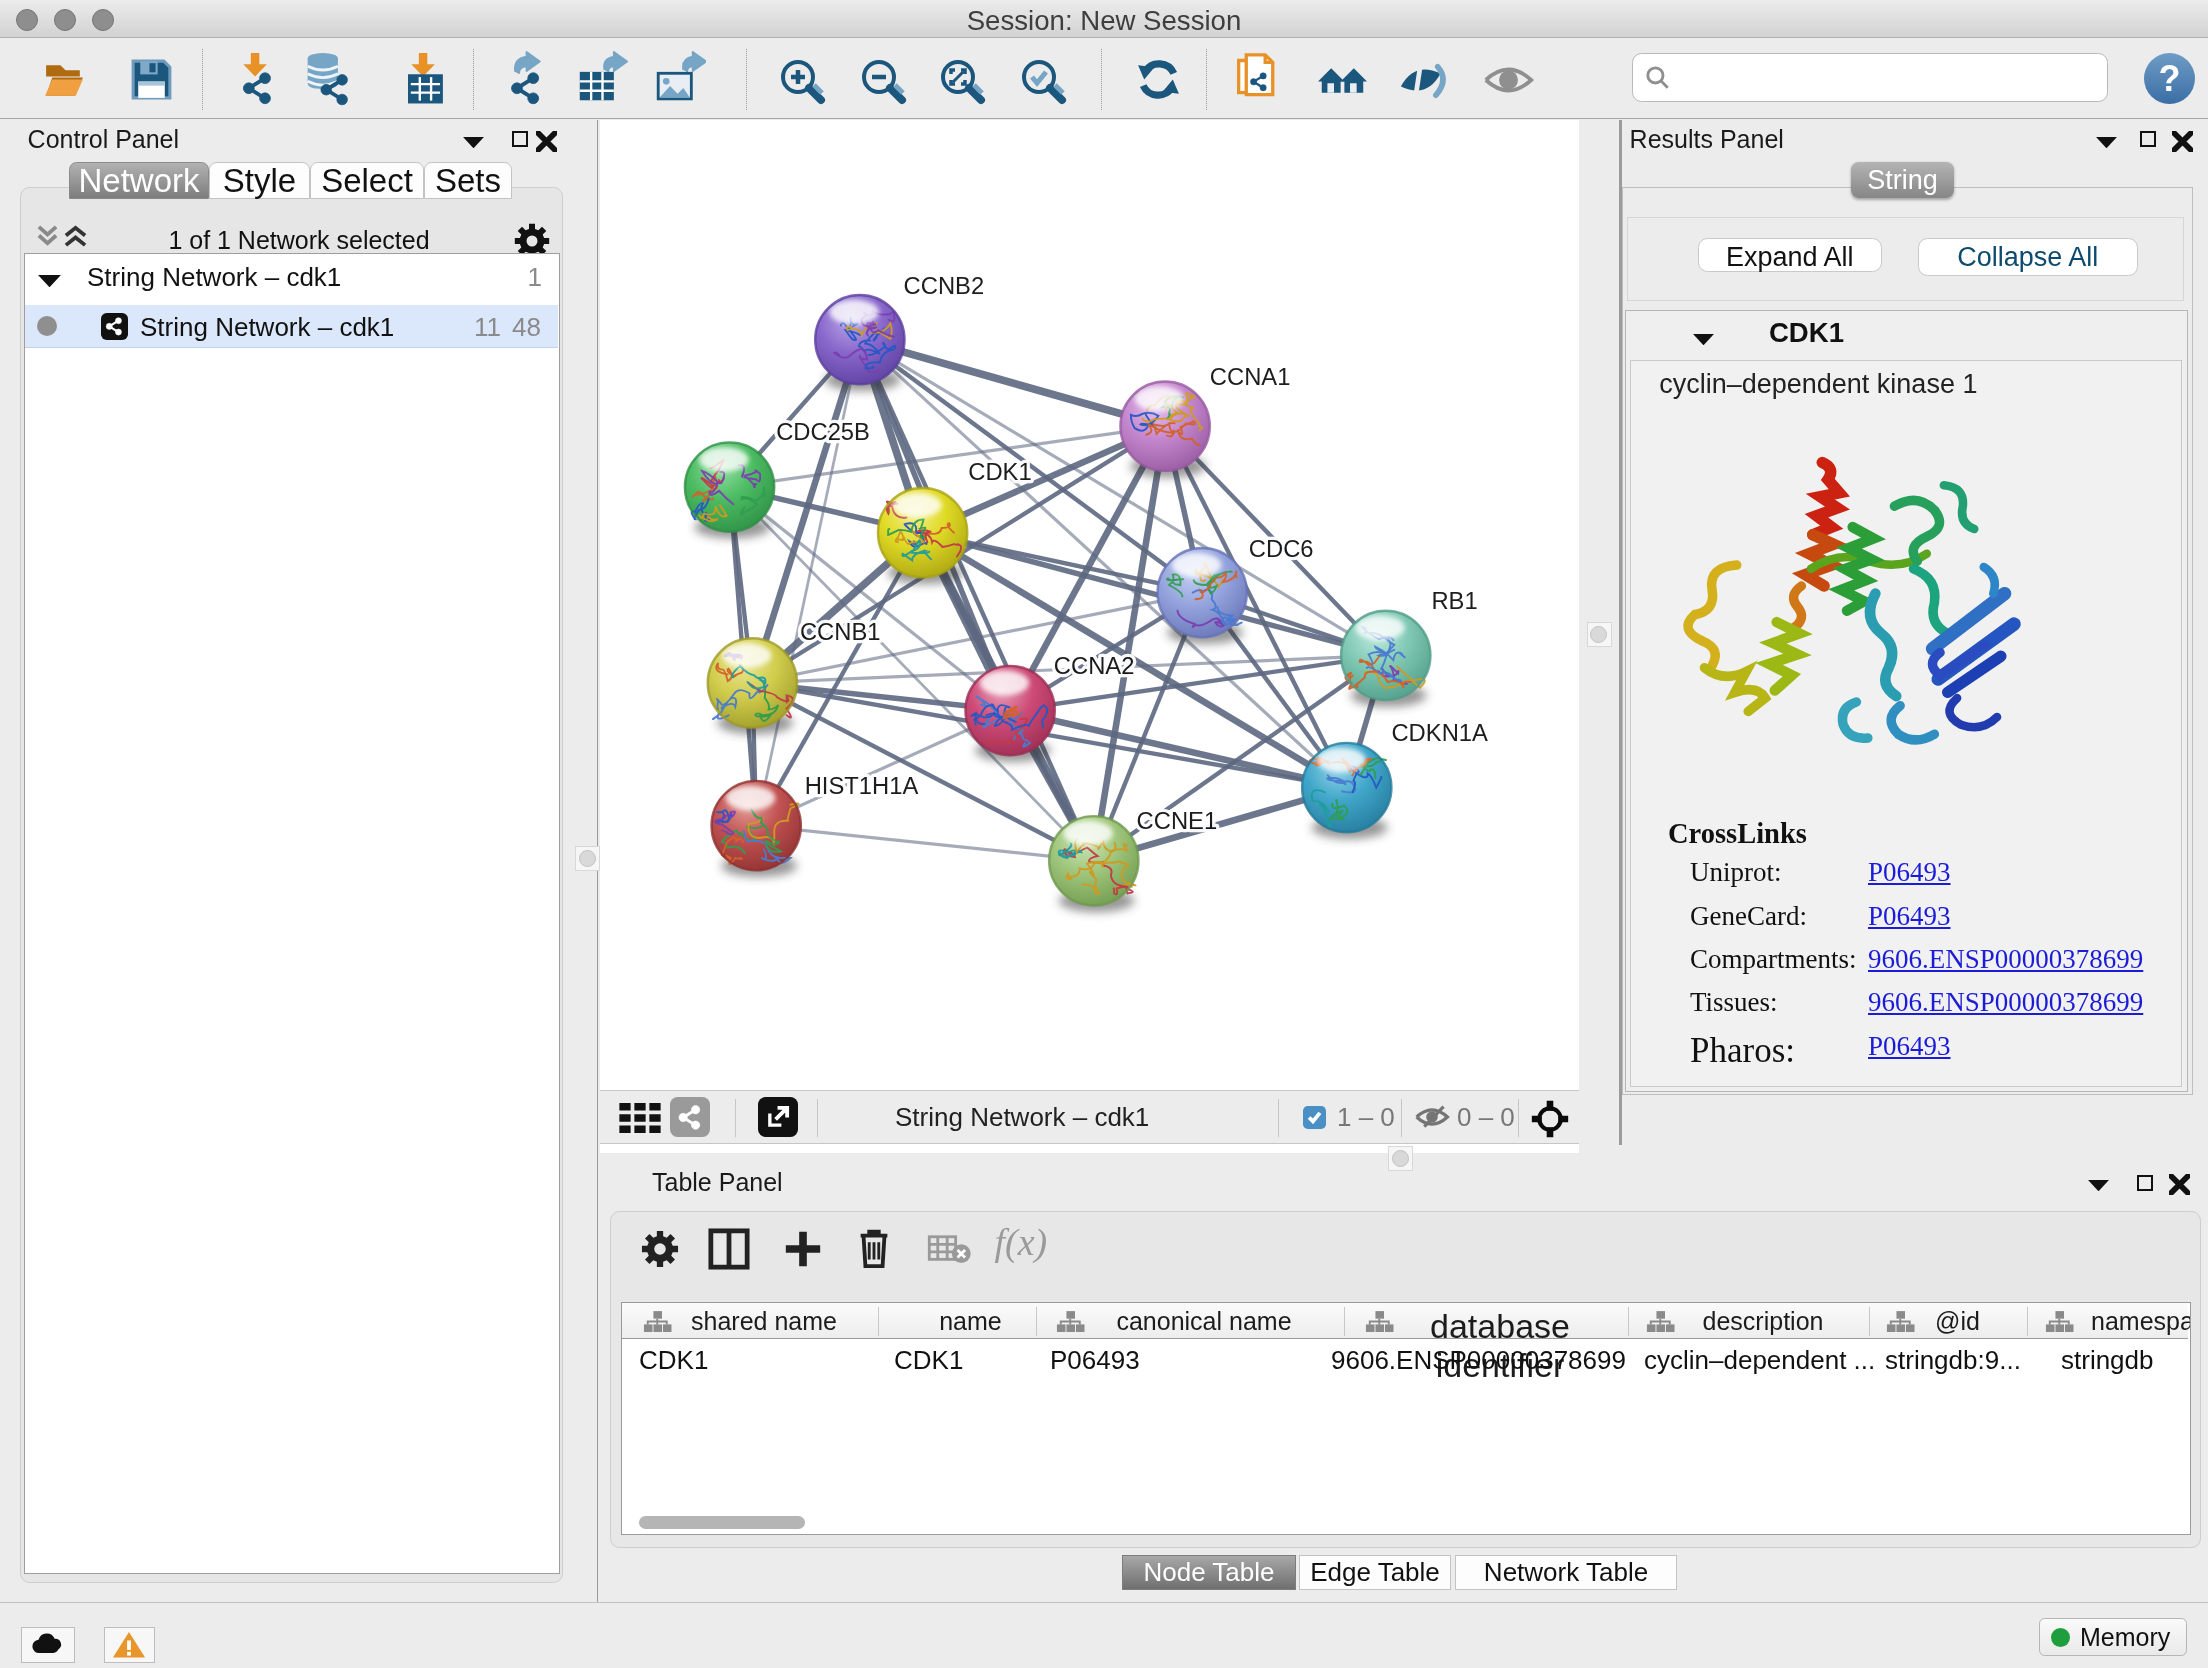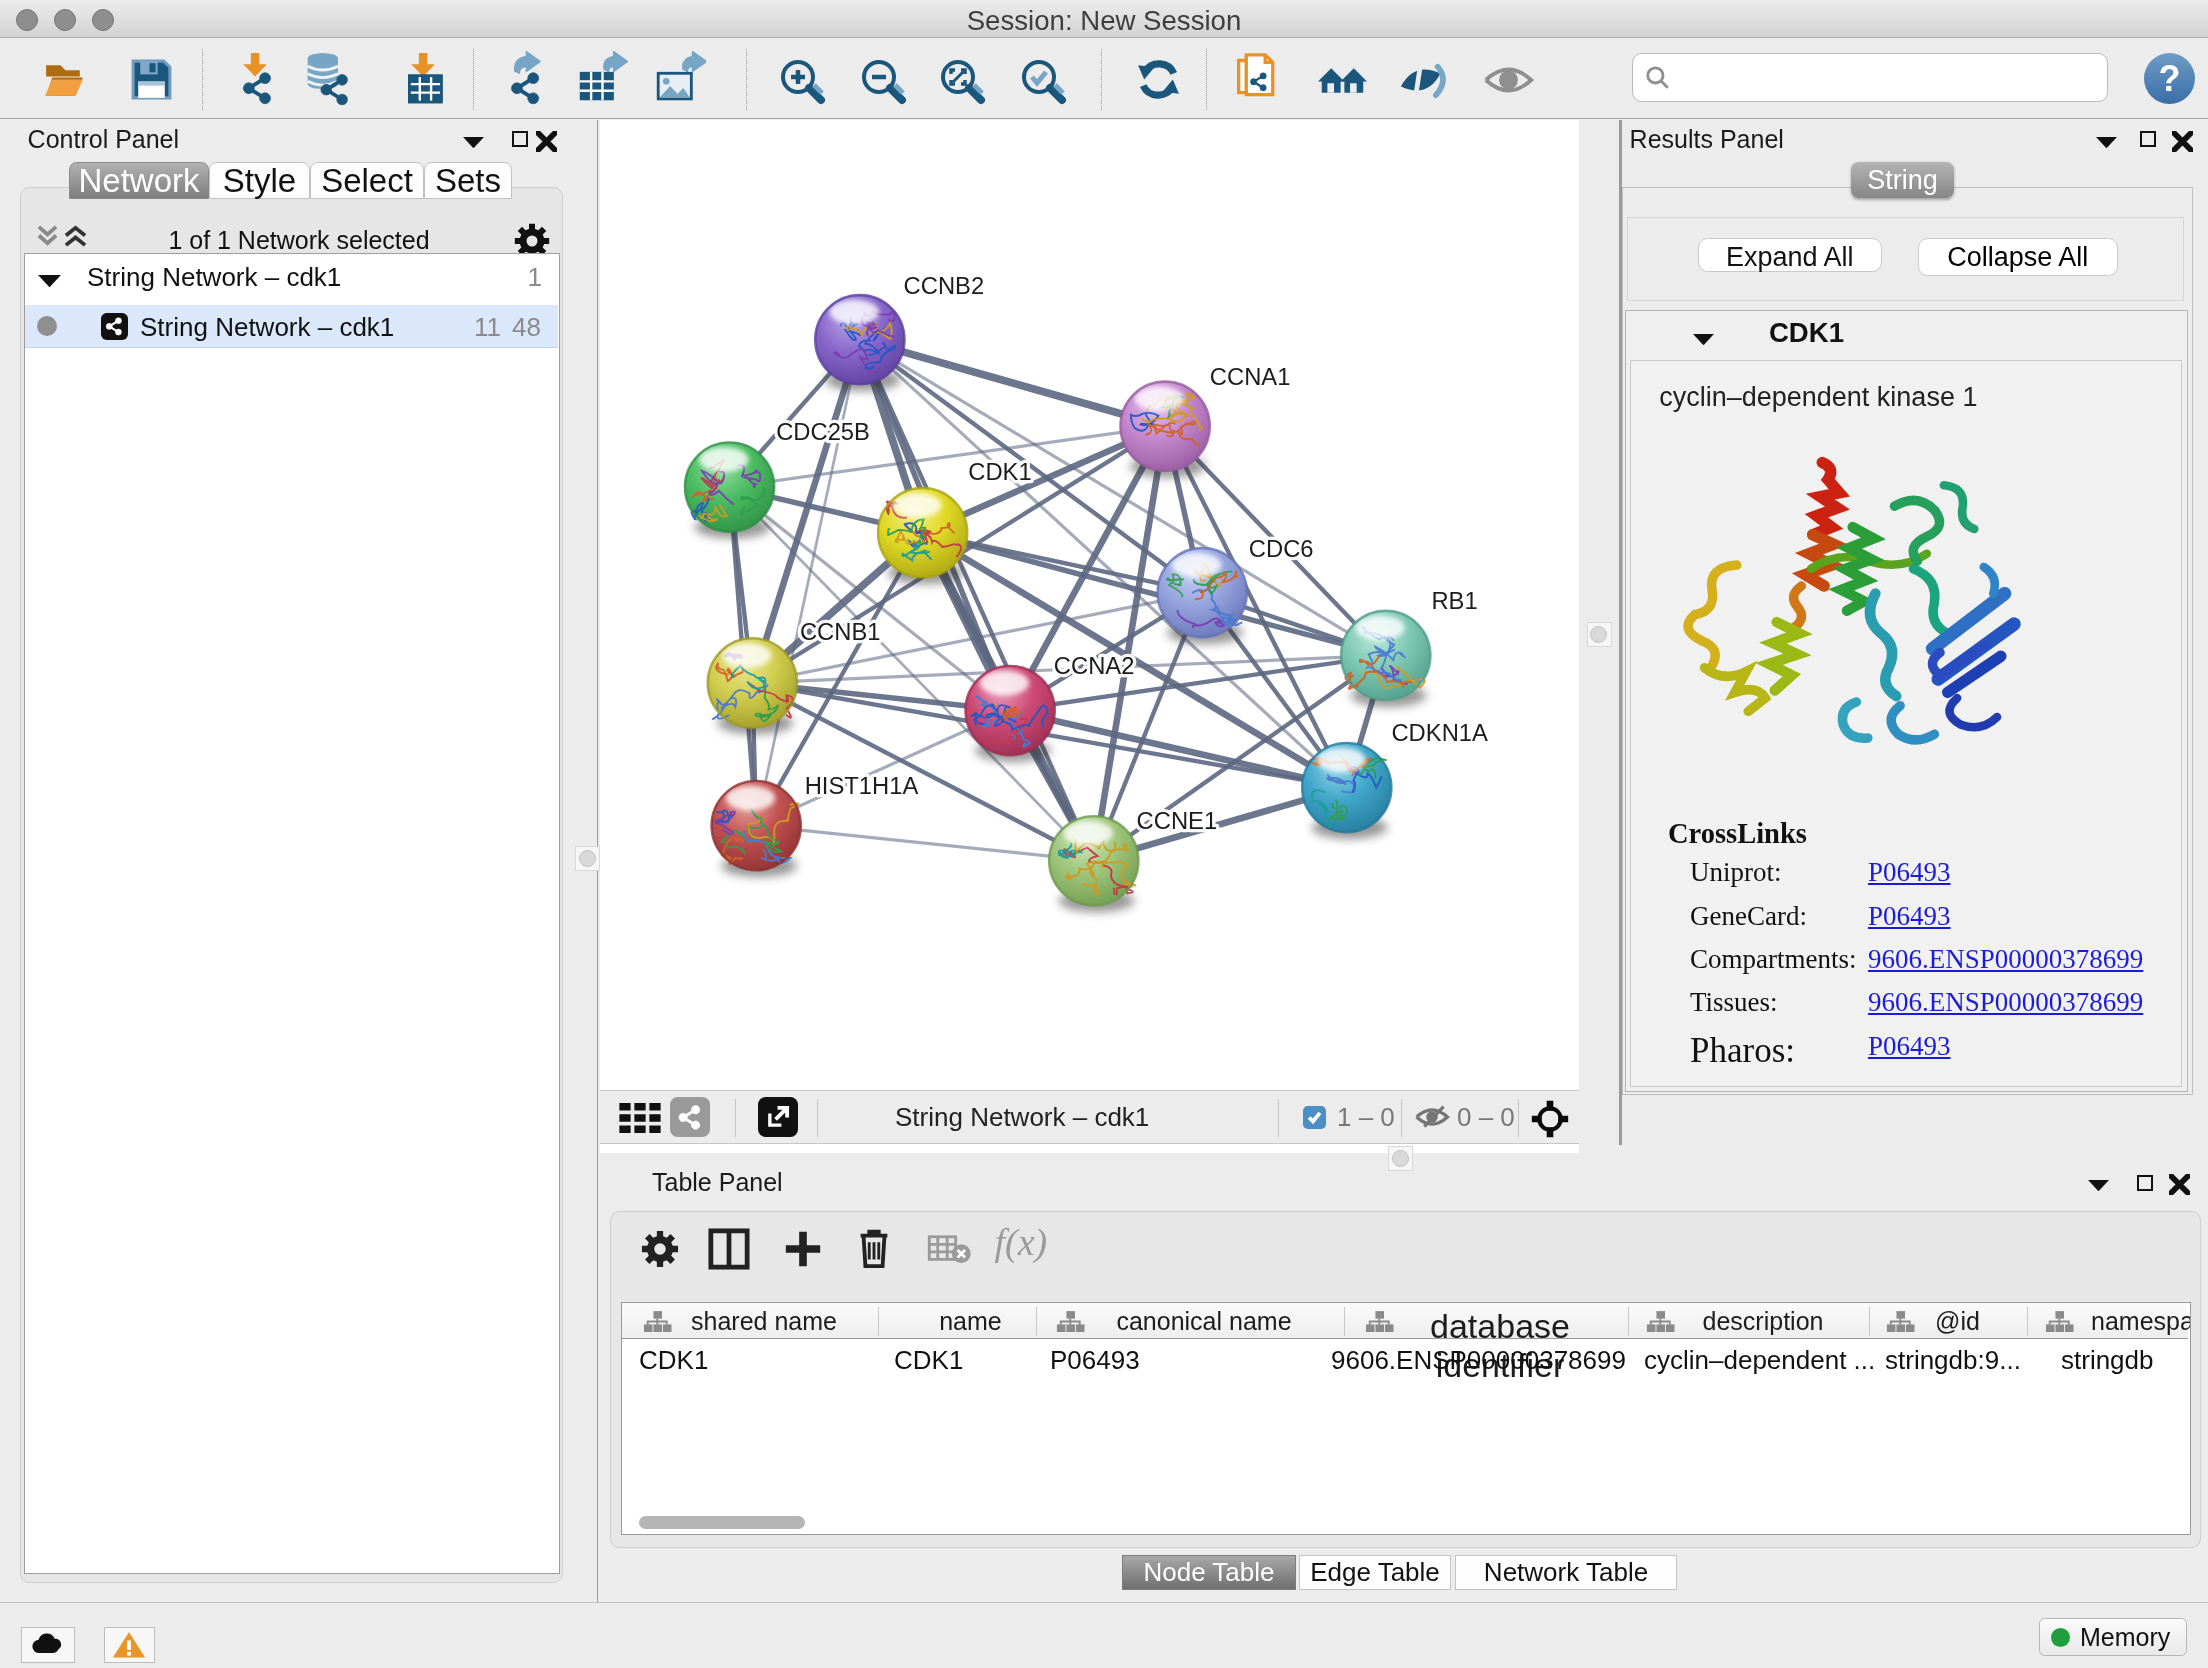--- a/index.html
+++ b/index.html
@@ -590,29 +590,29 @@
       <path d="M0 2 h22 l-11 12 z" fill="#111"></path>
     </svg>
 <div style="position:absolute;left:518px;top:11.4px;width:16px;height:16px;border:2.9px solid #111;"></div>
 <svg style="position:absolute;left:550px;top:10.5px" width="21" height="21" viewBox="0 0 22 22">
       <path d="M2 2 L20 20 M20 2 L2 20" stroke="#111" stroke-width="6" stroke-linecap="round"></path>
     </svg>
 <div style="position:absolute;left:229px;top:42px;width:103px;height:36px;border-radius:7.6px;background:linear-gradient(#b4b4b4,#868686);color:#fff;font-size:27px;text-align:center;line-height:36px;box-shadow:0 1.9px 2.9px rgba(0,0,0,0.3);z-index:2;">String</div>
 <div style="position:absolute;left:0px;top:67px;width:571px;height:908px;background:#ececec;border:1.9px solid #bdbdbd;">
 <div style="position:absolute;left:3.8px;top:28.5px;width:557px;height:84px;border:1.9px solid #d6d6d6;">
         <div style="position:absolute;left:70px;top:20px;width:184px;height:34px;background:#fff;border:1px solid #c9c9c9;border-radius:9.5px;text-align:center;line-height:36px;font-size:27px;color:#111;">Expand All</div>
-        <div style="position:absolute;left:290px;top:20px;width:200px;height:38px;background:#fff;border:1px solid #c9c9c9;border-radius:9.5px;text-align:center;line-height:36px;font-size:27px;color:#000000;">Collapse All</div>
+        <div style="position:absolute;left:290px;top:20px;width:220px;height:38px;background:#fff;border:1px solid #c9c9c9;border-radius:9.5px;text-align:center;line-height:36px;font-size:27px;color:#0c4a6e;">Collapse All</div>
       </div>
 <div style="position:absolute;left:1.9px;top:122px;width:563px;height:782px;border:1.9px solid #b5b5b5;background:#efefef;">
 <svg style="position:absolute;left:67px;top:21px" width="21" height="13.3" viewBox="0 0 22 14">
           <path d="M0 2 h22 l-11 12 z" fill="#111"></path>
         </svg>
 <div style="position:absolute;left:143px;top:5.7px;font-size:27.6px;font-weight:bold;color:#111;">CDK1</div>
 <div style="position:absolute;left:3.8px;top:49px;width:552px;height:727px;border:1px solid #c9c9c9;background:#f1f1f1;">
-          <div style="position:absolute;left:28.5px;top:7.6px;font-size:27px;color:#222;margin-top:13px;">cyclin–dependent kinase 1</div>
+          <div style="position:absolute;left:28.5px;top:7.6px;font-size:27px;color:#222;">cyclin–dependent kinase 1</div>
         </div>
 </div>
 </div>
 <svg width="371" height="323" viewBox="0 0 390 340" style="position:absolute;left:48px;top:333px">
 <g fill="none" stroke-linecap="round">
 <path d="M160 10 q14 6 6 18 l12 14 -20 4 18 12 -22 8 16 12 -20 8" stroke="#cc2211" stroke-width="12"></path>
 <path d="M150 86 l22 10 -26 10 24 12 -28 10 20 12" stroke="#c64a10" stroke-width="12"></path>
 <path d="M138 140 q-14 10 -4 22 q10 12 -4 22" stroke="#d07818" stroke-width="10"></path>
 <path d="M70 118 q-30 2 -26 26 q4 22 -18 26 q-18 16 8 28 q20 8 10 26" stroke="#d3b01c" stroke-width="10"></path>
 <path d="M36 226 q20 16 44 4 l-12 22 q24 -8 32 6 l-18 14" stroke="#b8b516" stroke-width="10"></path>

